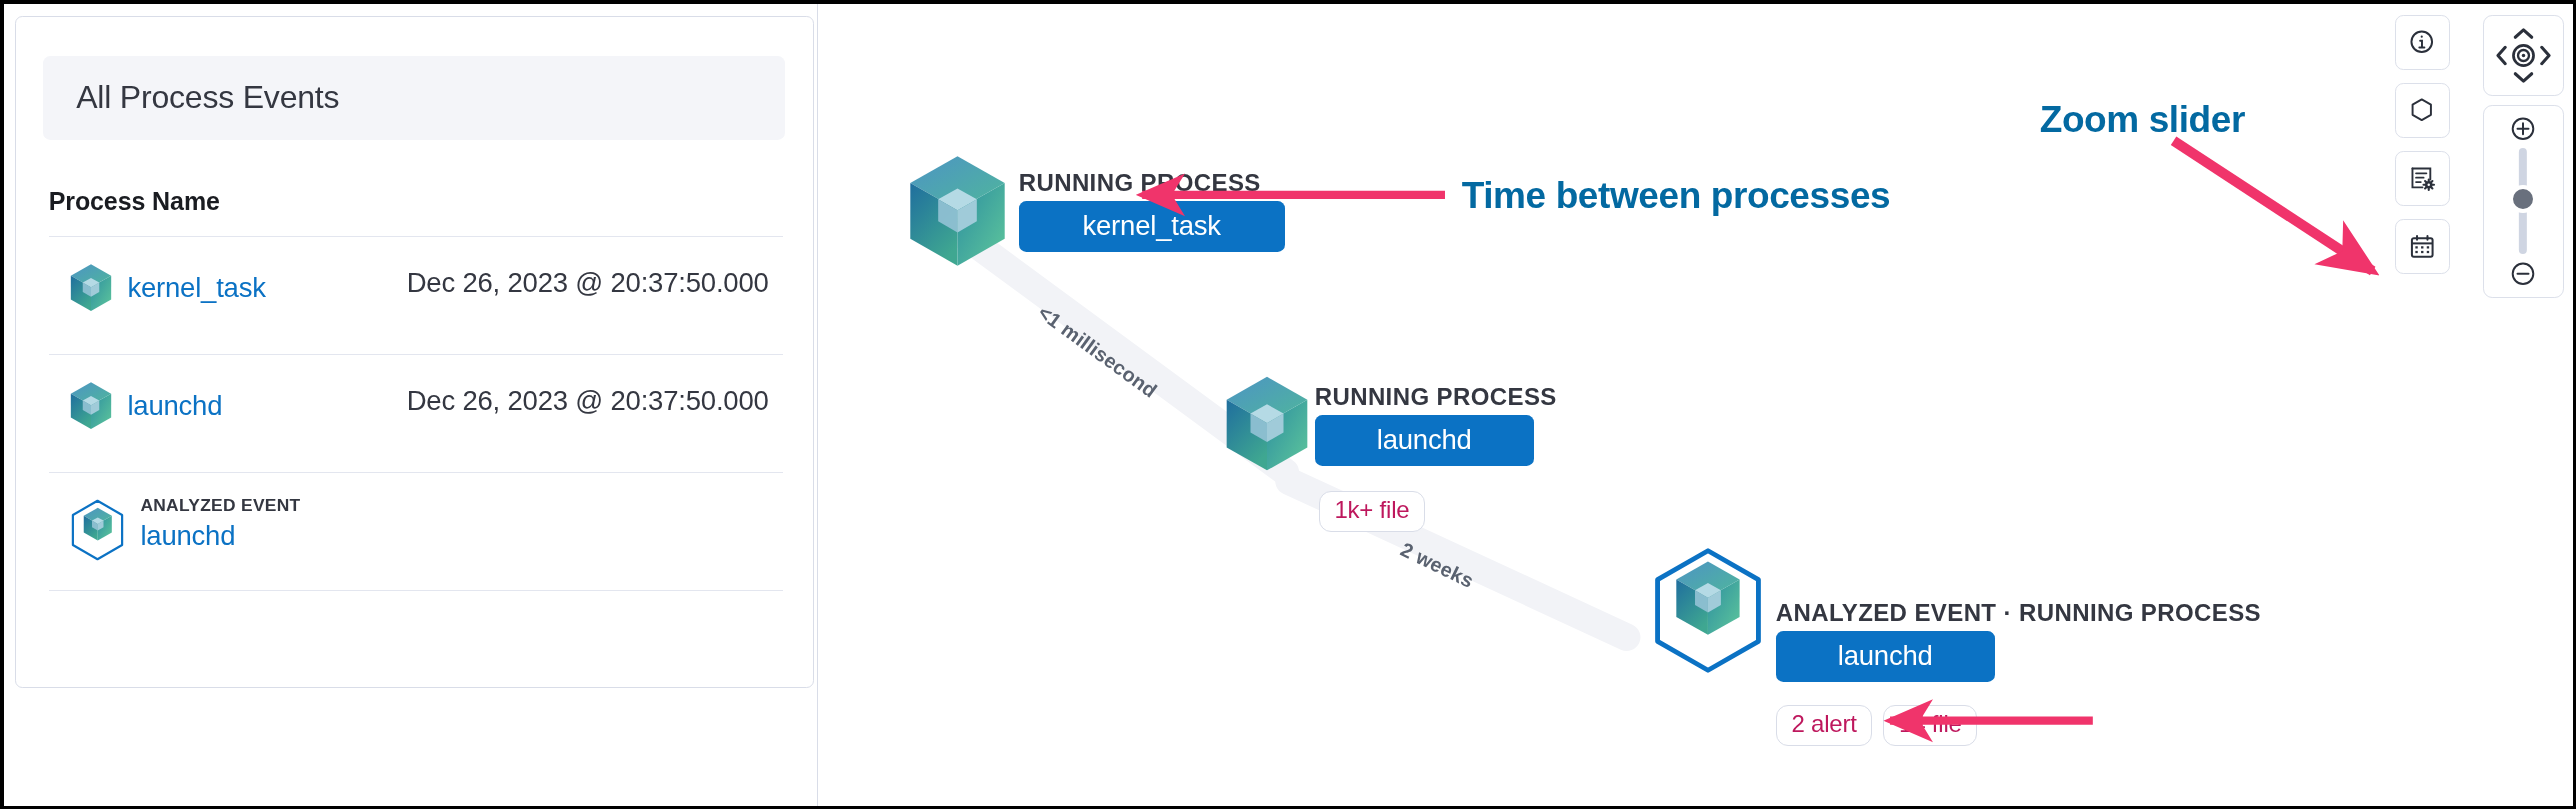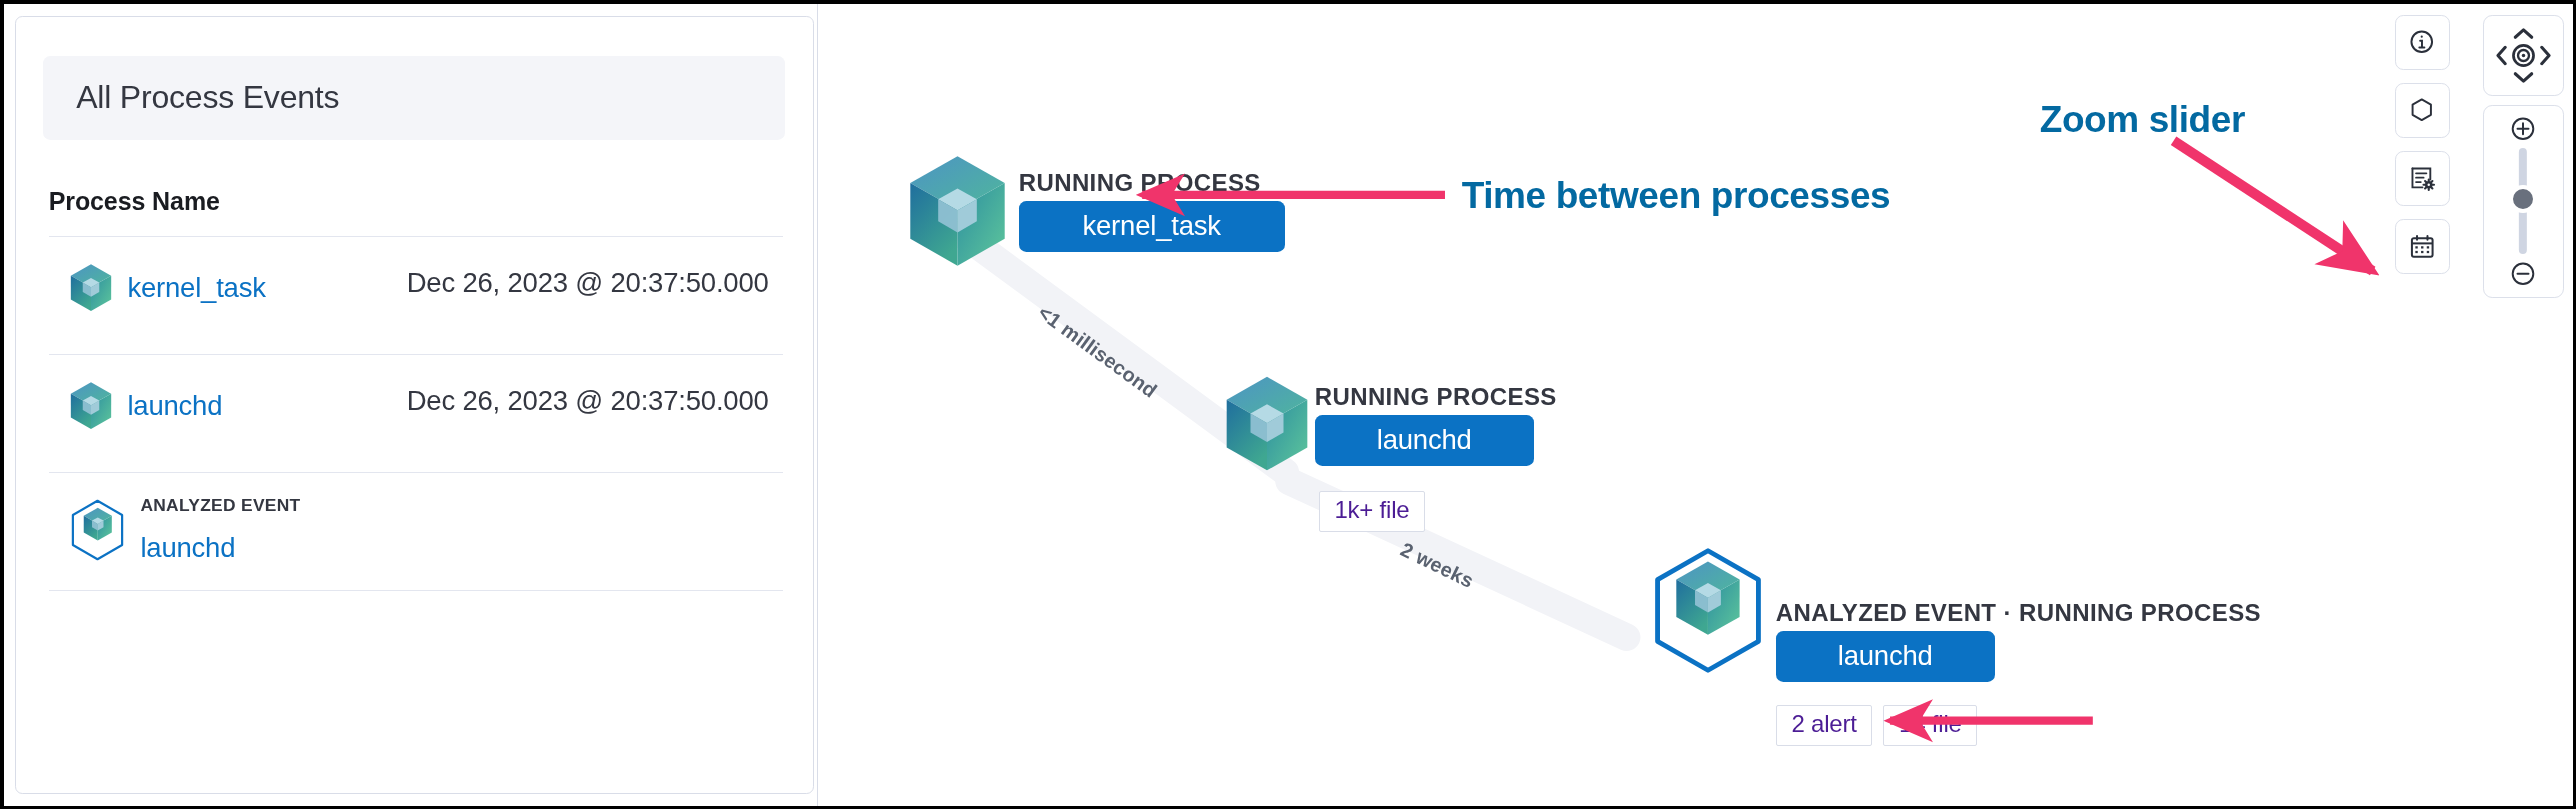--- a/index.html
+++ b/index.html
@@ -28,21 +28,21 @@
     box-sizing: border-box;
     overflow: hidden;
   }
 
   
   .left-panel {
     position: absolute;
     left: 11px;
     top: 12px;
     width: 799px;
-    height: 778px;
+    height: 672px;
     border: 1.8px solid #D9DDE8;
     border-radius: 7.3px;
     background: #ffffff;
     box-sizing: border-box;
     overflow: hidden;
   }
   .panel-header {
     position: absolute;
     left: 27.5px;
     top: 39px;
@@ -108,21 +108,21 @@
     display: flex;
     flex-direction: column;
     justify-content: center;
   }
   .name-wrap.has-tag { margin-top: -3.7px; }
   .evt-tag {
     font-size: 17.4px;
     font-weight: bold;
     color: #343741;
     letter-spacing: 0.3px;
-    margin-bottom: 16px;
+    margin-bottom: 4px;
   }
   .evt-name-link {
     font-size: 27.5px;
     color: #0B72C4;
     letter-spacing: -0.2px;
     cursor: pointer;
   }
   .row-align-center { display: flex; align-items: center; min-height: 50px; }
 
   
@@ -178,23 +178,23 @@
   .pill-center { text-align: center; }
 
   .badge-row {
     position: absolute;
     display: flex;
     gap: 11px;
   }
   .evt-badge {
     background: #ffffff;
     border: 1.8px solid #D9DDE8;
-    border-radius: 2px;
+    border-radius: 12px;
     font-size: 24px;
-    color: #4c1d95;
+    color: #be185d;
     padding: 4.6px 14.7px 6.4px 14.7px;
     white-space: nowrap;
     cursor: pointer;
     letter-spacing: -0.2px;
   }
 
   .edge-label {
     position: absolute;
     font-size: 20px;
     font-weight: bold;

